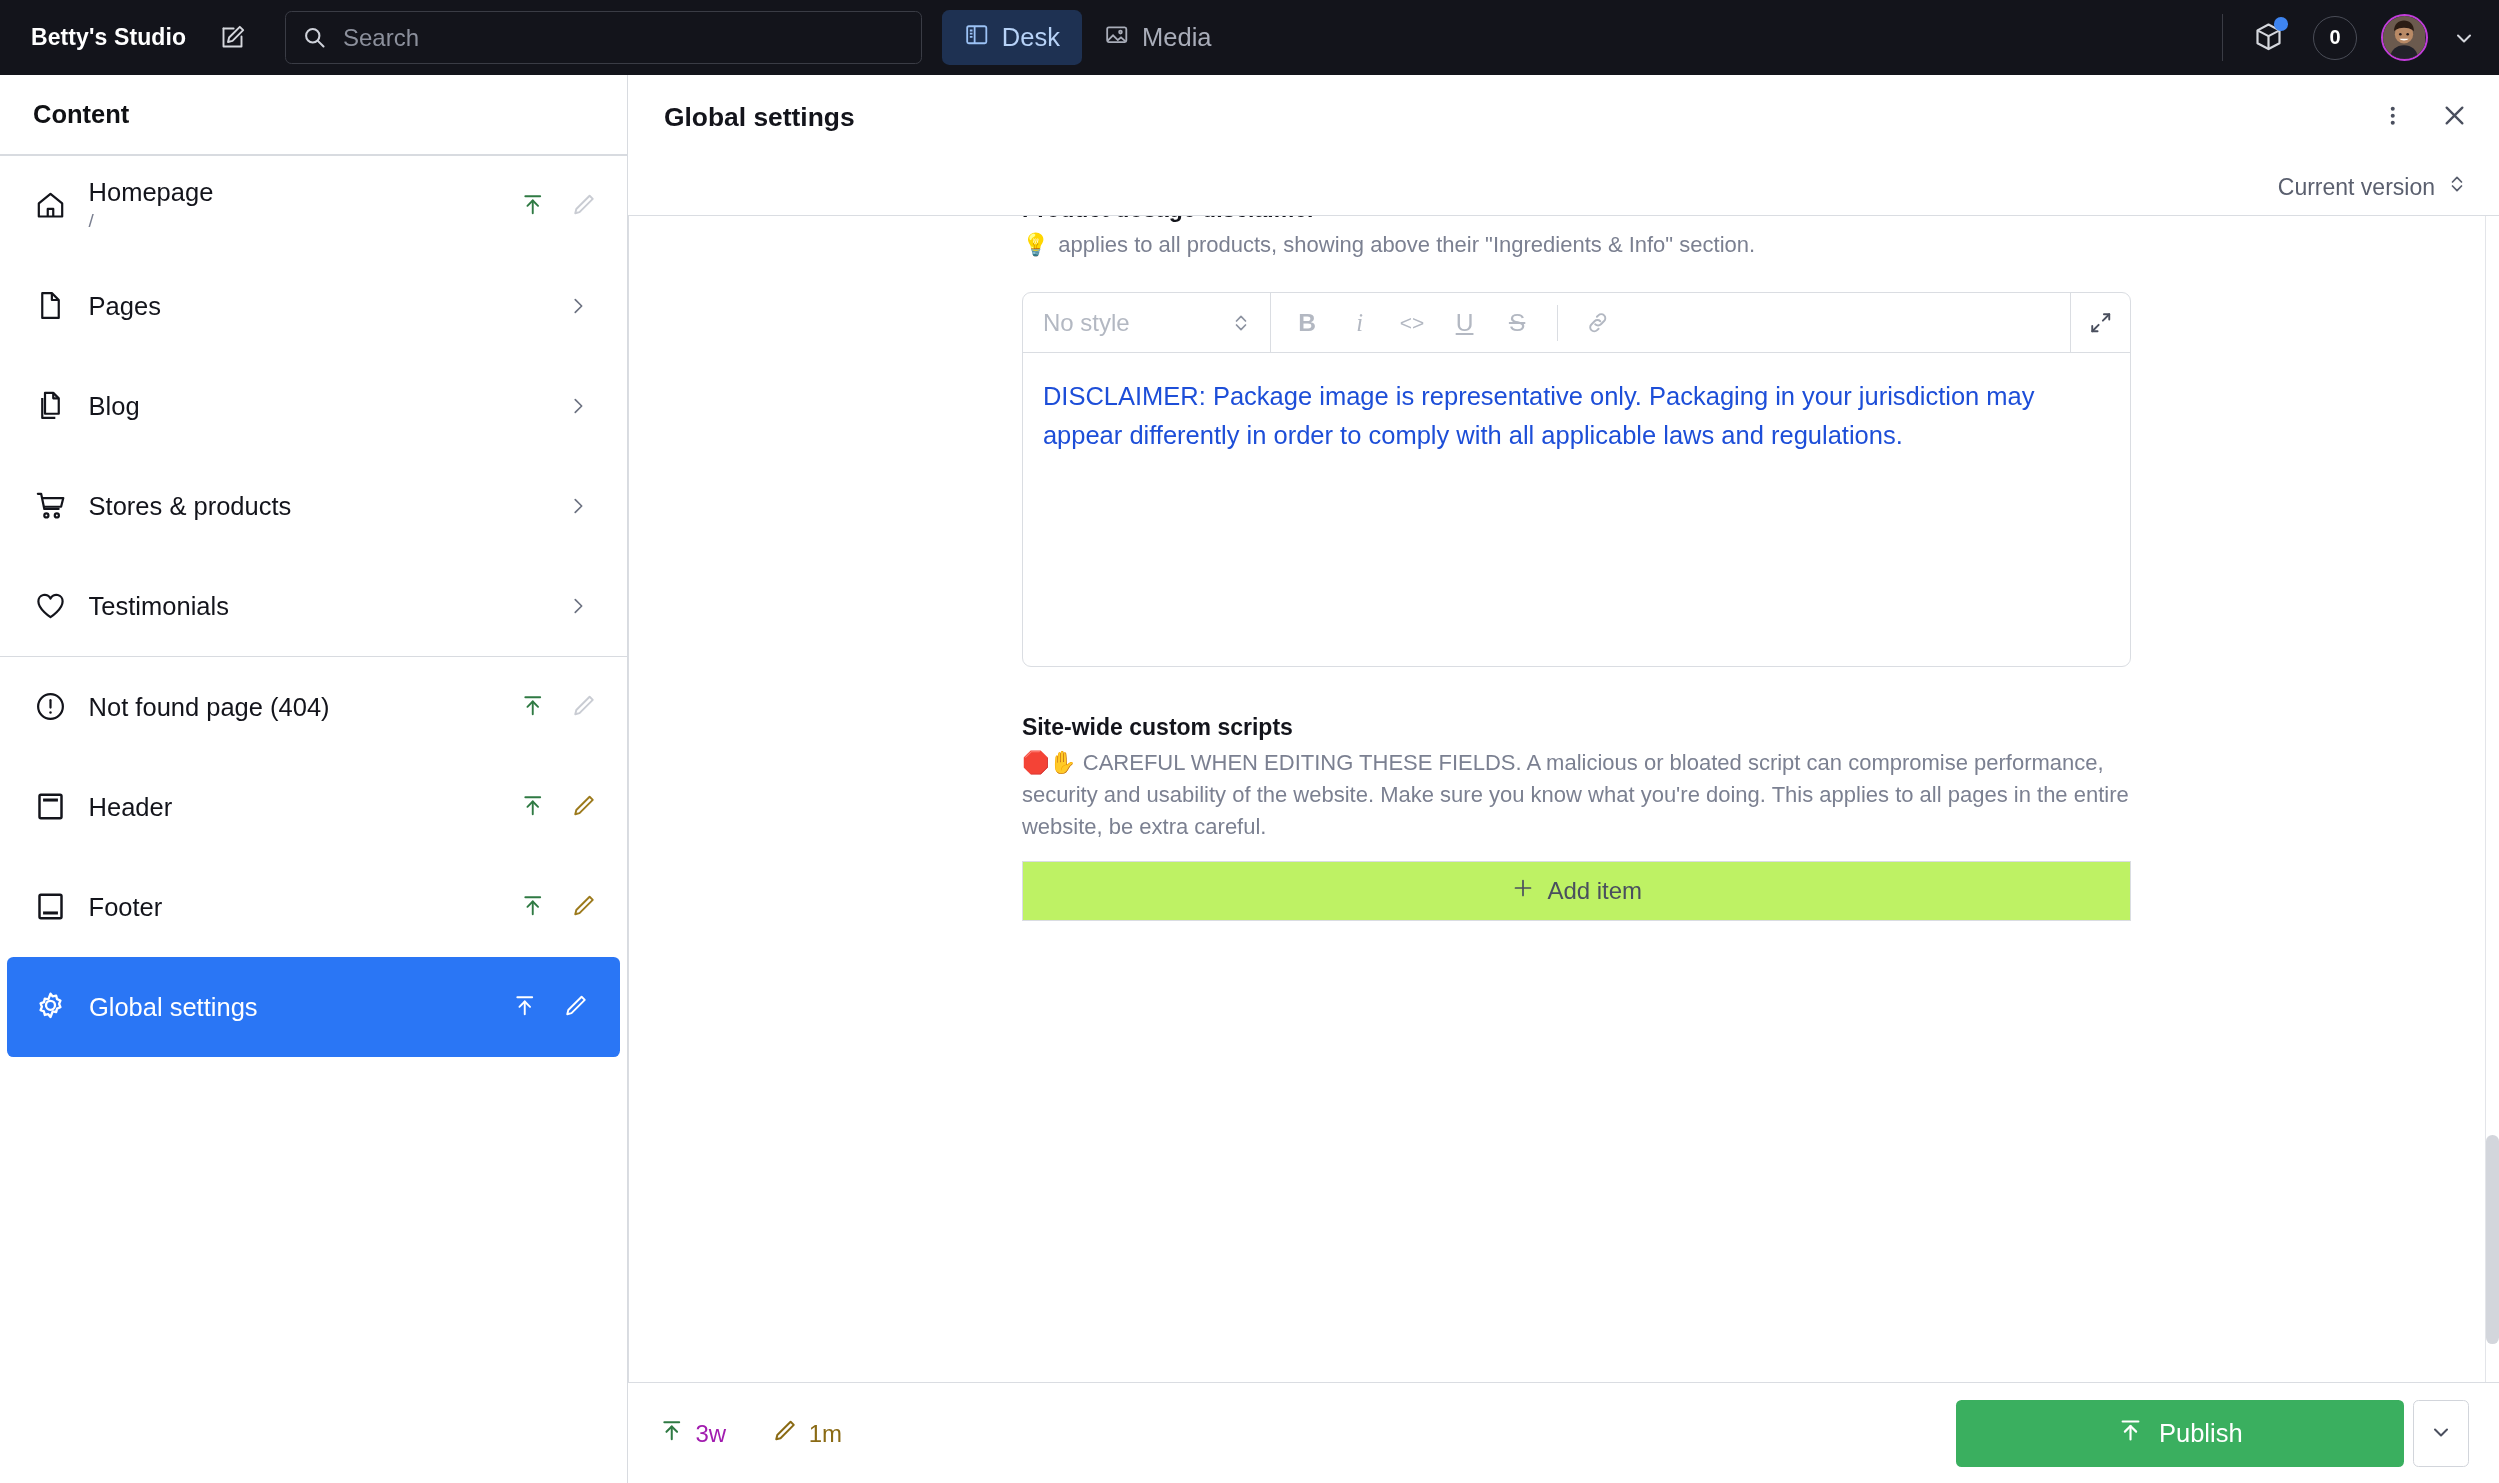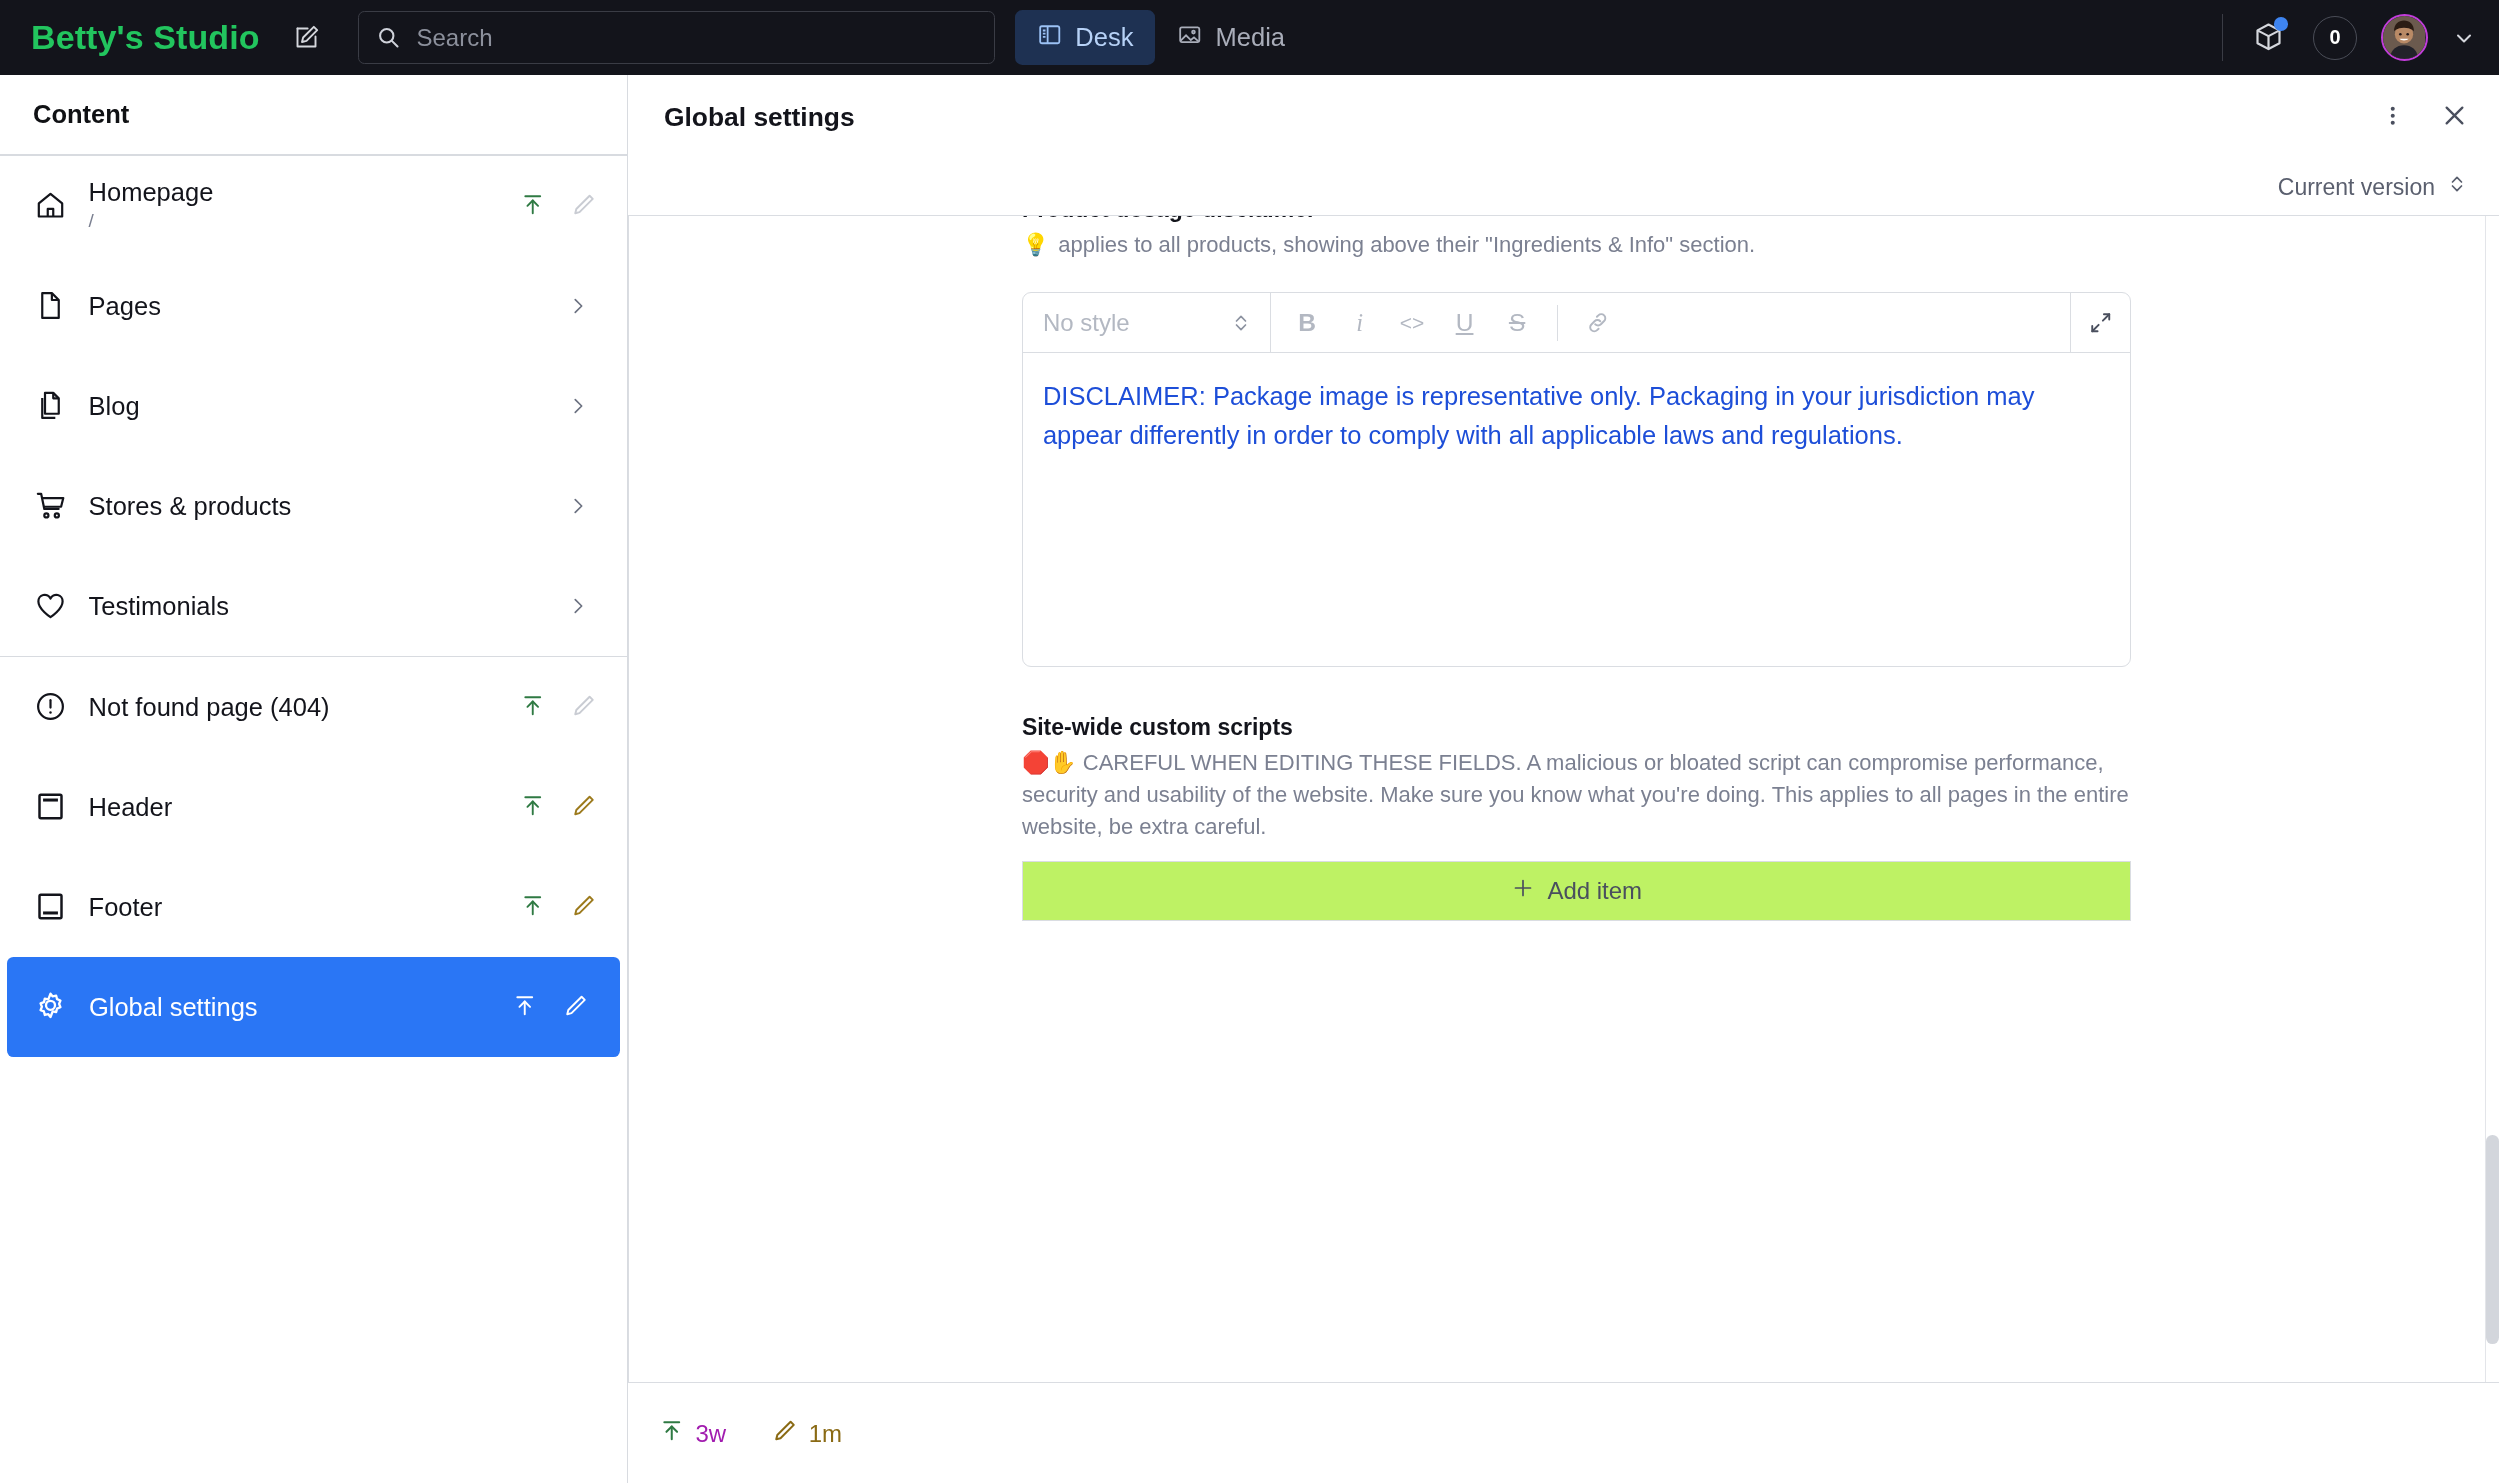--- a/index.html
+++ b/index.html
@@ -11,21 +11,21 @@
 
   
   .topbar {
     height: 75px; width: 100%;
     background: #13141b;
     display: flex; align-items: center;
     padding: 0 24px 0 31px;
     position: relative;
   }
   .studio-title {
-    color: #22c55e; font-size: 34px; font-weight: bold;
+    color: #ffffff; font-size: 23px; font-weight: bold;
     letter-spacing: 0.1px; white-space: nowrap;
   }
   .compose-btn {
     margin-left: 25.5px; width: 42px; height: 42px;
     display: flex; align-items: center; justify-content: center;
     border-radius: 5.5px; cursor: pointer;
   }
   .search-wrap {
     margin-left: 31px;
     width: 637px; height: 53px;
@@ -626,16 +626,35 @@
       </div>
       <div class="stat edit">
         <span>
           <svg width="25.5" height="25.5" viewBox="0 0 24 24" fill="none" stroke="#8a6a14" stroke-width="1.9" stroke-linecap="round" stroke-linejoin="round">
             <path d="M17.5 3.5l3 3L8 19l-4 1 1-4z"></path>
           </svg>
         </span>
         <span>1m</span>
       </div>
 
+      <div class="footright">
+        <div class="publish-btn">
+          <span>
+            <svg width="27" height="27" viewBox="0 0 24 24" fill="none" stroke="#ffffff" stroke-width="1.9" stroke-linecap="round" stroke-linejoin="round">
+              <path d="M5 4h14"></path>
+                <path d="M12 20V8"></path>
+                <path d="M7 13l5-5 5 5"></path>
+            </svg>
+          </span>
+          <span>Publish</span>
+        </div>
+        <div class="publish-caret">
+          <span>
+            <svg width="24" height="24" viewBox="0 0 24 24" fill="none" stroke="#4a4f5e" stroke-width="2" stroke-linecap="round" stroke-linejoin="round">
+              <path d="M6 9.5l6 6 6-6"></path>
+            </svg>
+          </span>
+        </div>
+      </div>
     </div>
   </div>
 </div>
 
 
 </body></html>

